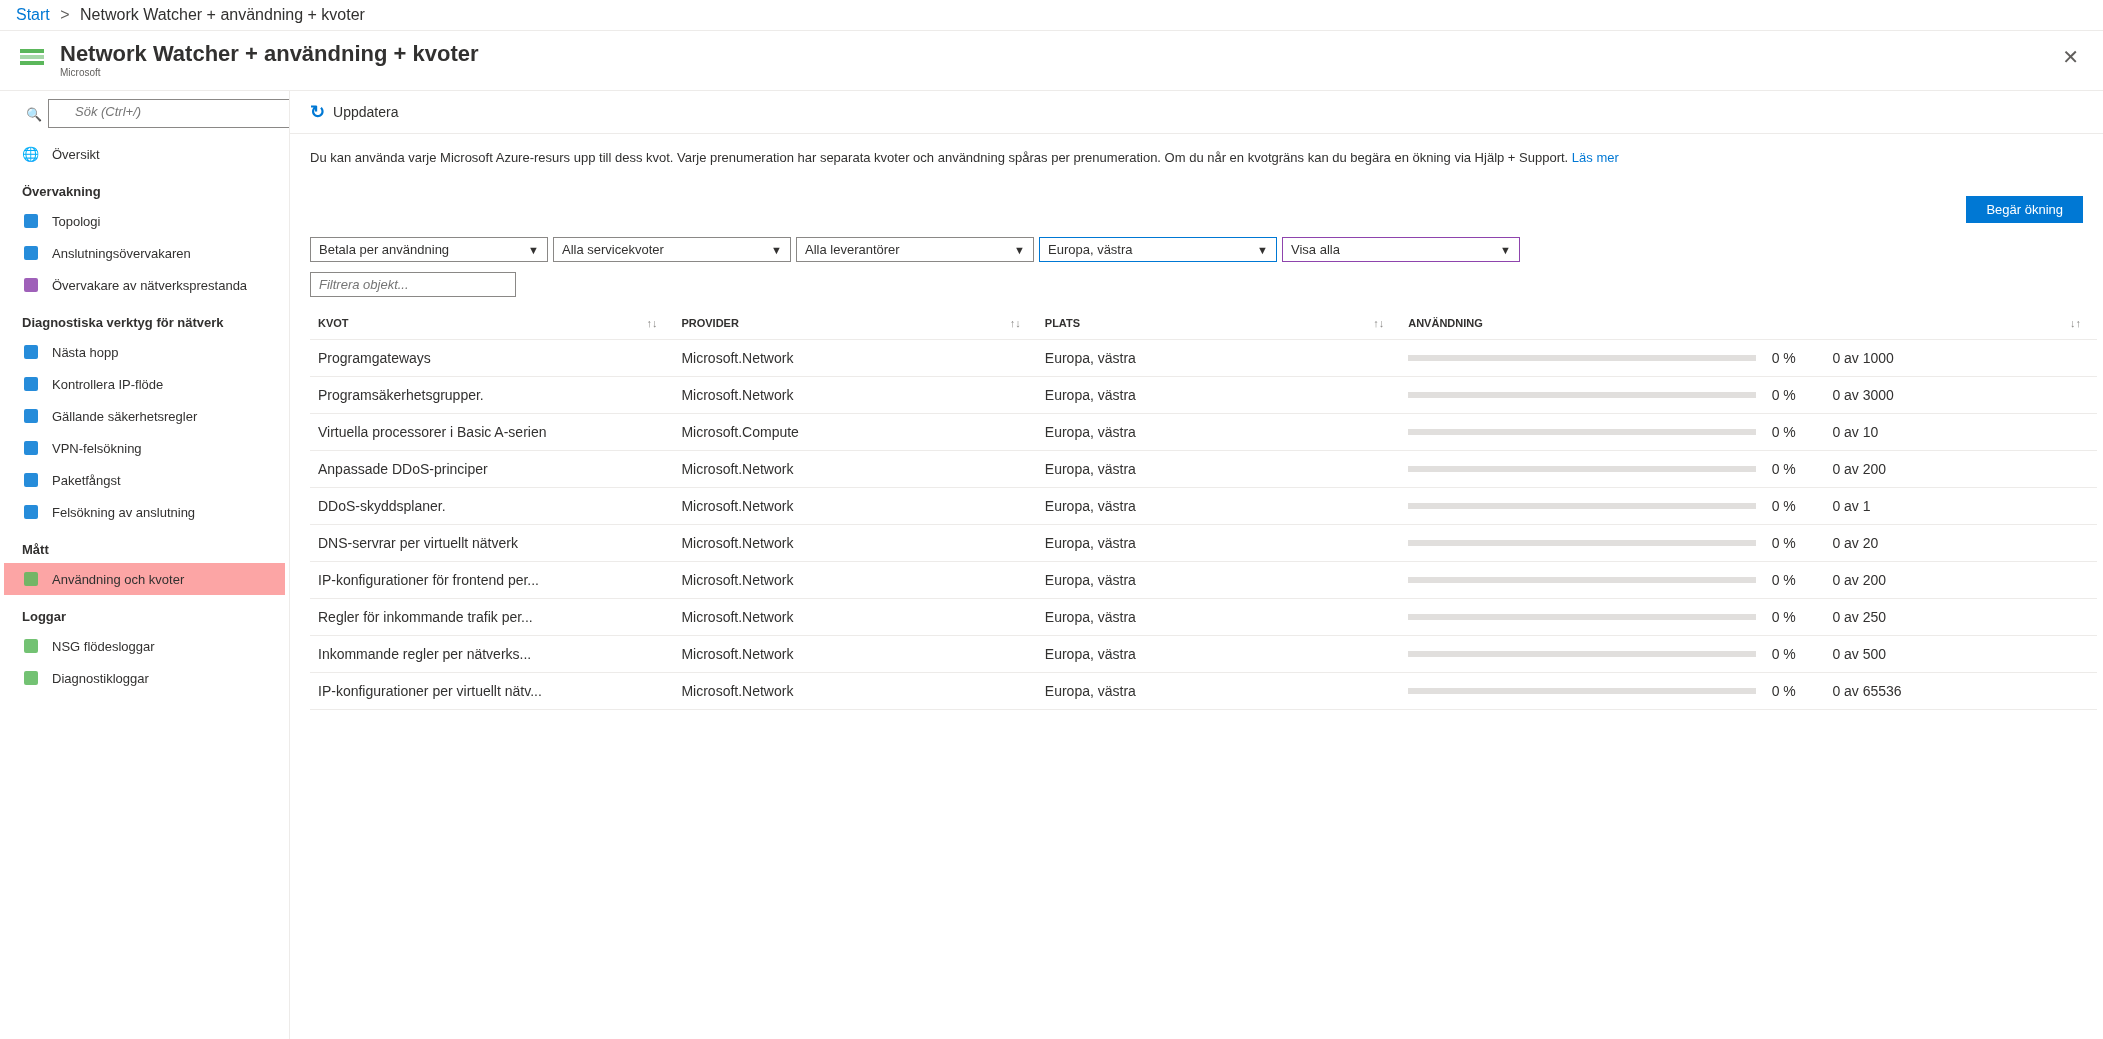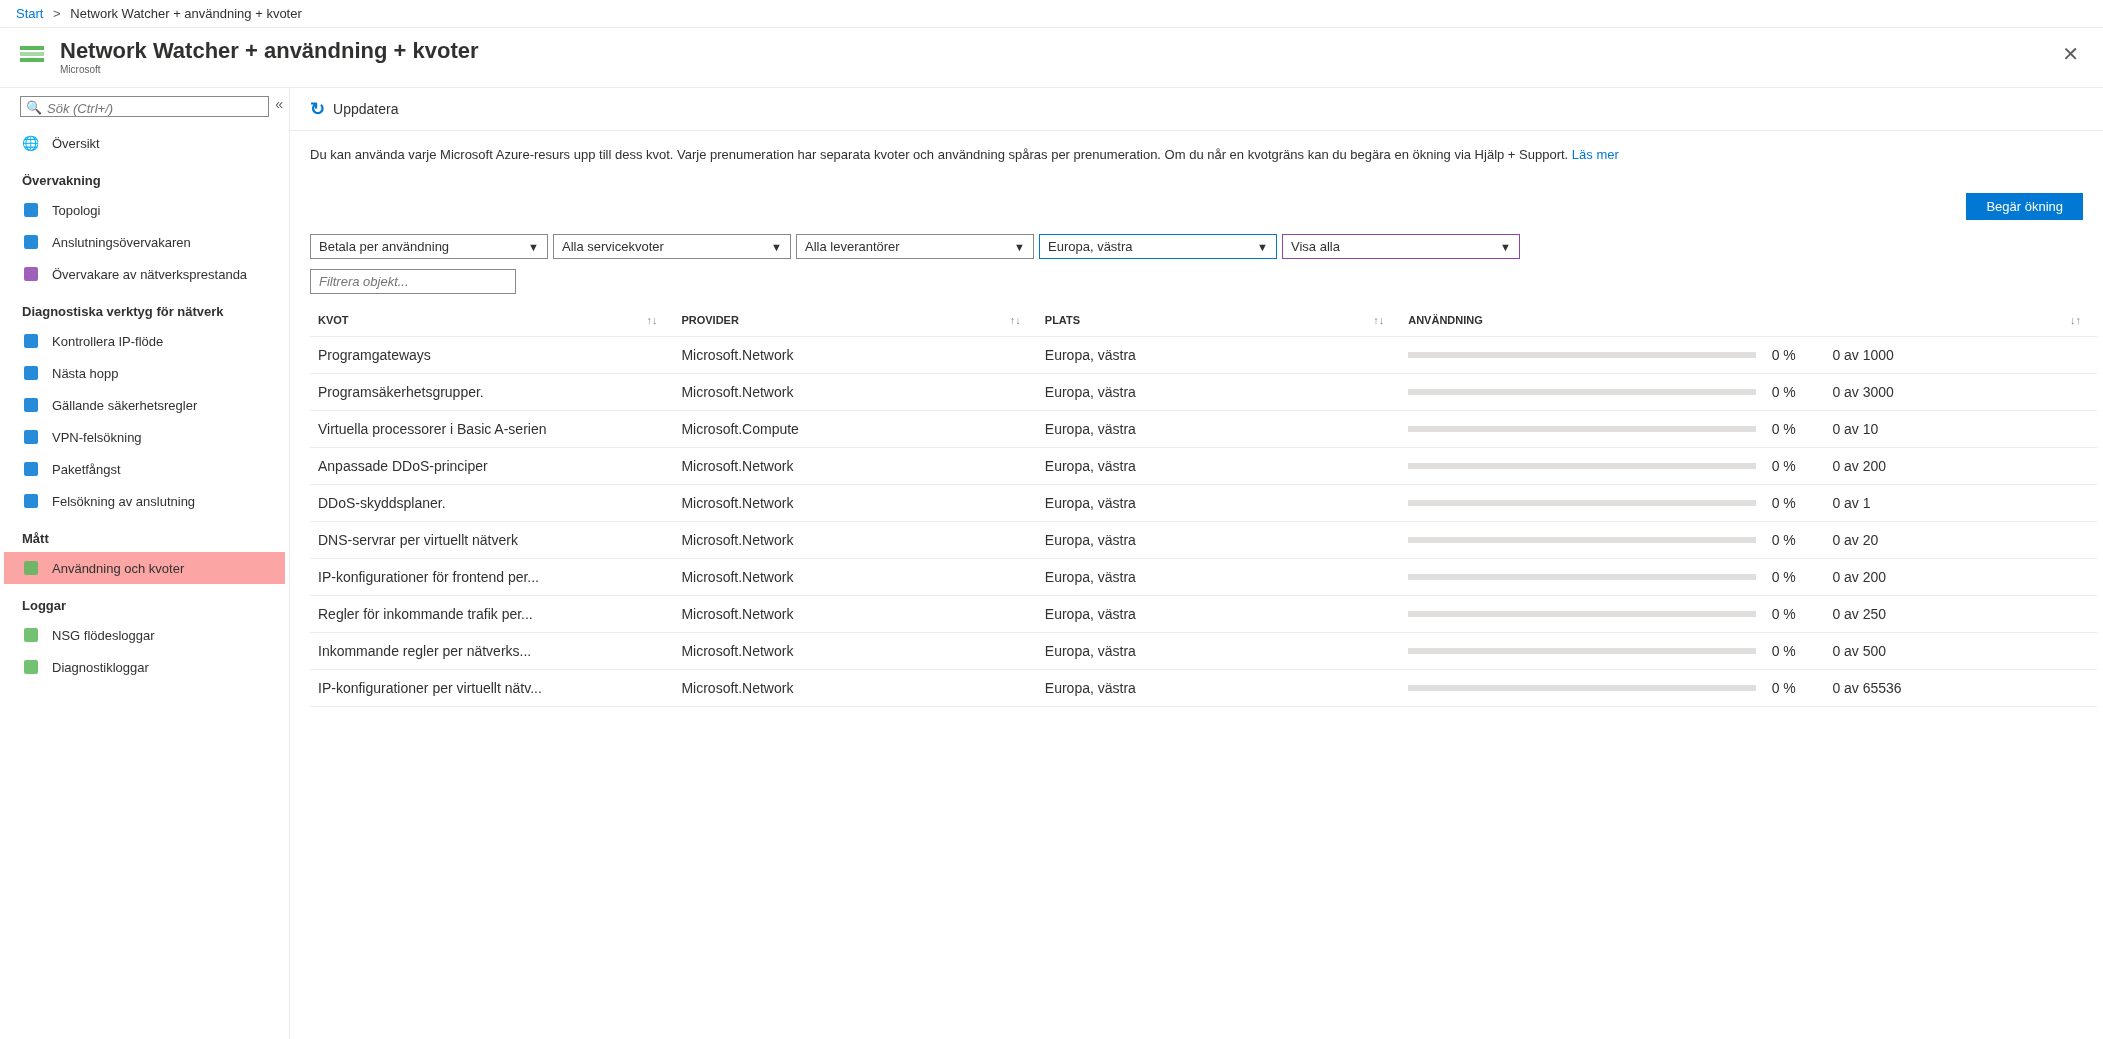--- a/index.html
+++ b/index.html
@@ -1,30 +1,30 @@
 <!DOCTYPE html>
 <html><head>
 <meta charset="utf-8">
 <style>
   * { box-sizing: border-box; margin: 0; padding: 0; font-family: "Segoe UI", Arial, sans-serif; }
   body { font-size: 13px; color: #323130; background: #fff; }
-  .breadcrumb { padding: 6px 16px; font-size: 13px; border-bottom: 1px solid #edebe9; }
+  .breadcrumb { padding: 6px 16px; font-size: 16px; border-bottom: 1px solid #edebe9; }
   .breadcrumb a { color: #0078d4; text-decoration: none; }
   .breadcrumb .sep { color: #605e5c; margin: 0 6px; }
   .breadcrumb .current { color: #323130; }
   .header { display: flex; align-items: flex-start; padding: 10px 16px 12px 16px; border-bottom: 1px solid #edebe9; }
   .header-icon { width: 32px; height: 32px; margin-right: 12px; display:flex; align-items:center; justify-content:center; }
   .header-title { font-size: 22px; font-weight: 600; }
   .header-sub { font-size: 10px; color: #605e5c; }
   .close-btn { margin-left: auto; font-size: 20px; cursor: pointer; color: #605e5c; padding: 4px 8px; }
   .body { display: flex; height: calc(100vh - 80px); }
   .sidebar { width: 290px; border-right: 1px solid #edebe9; position: relative; padding: 6px 4px 0 4px; overflow-y: auto; }
   .collapse-handle { position: absolute; top: 6px; right: 4px; font-size: 14px; color: #605e5c; cursor: pointer; padding:2px; }
   .search-wrap { position: relative; margin: 2px 16px 10px 16px; }
-  .search-input { width: 100%; padding: 4px 6px 0 26px; border: 1px solid #8a8886; font-size: 13px; font-style: italic; color: #605e5c; }
+  .search-input { width: 100%; padding: 4px 6px 8px 26px; border: 1px solid #8a8886; font-size: 13px; font-style: italic; color: #605e5c; margin-left: 28px; }
   .search-icon { position: absolute; left: 6px; top: 50%; transform: translateY(-50%); color: #605e5c; font-size: 13px; }
   .nav-item { display: flex; align-items: center; padding: 7px 8px 7px 18px; cursor: pointer; font-size: 13px; }
   .nav-item.selected { background: #fca5a5; }
   .nav-item .icon { width: 18px; height: 18px; margin-right: 12px; display:flex; align-items:center; justify-content:center; font-size:14px; }
   .nav-section { font-weight: 600; font-size: 13px; padding: 14px 8px 6px 18px; color: #323130; }
   .main { flex: 1; display: flex; flex-direction: column; overflow: hidden; }
   .toolbar { display: flex; align-items: center; padding: 10px 20px; border-bottom: 1px solid #edebe9; }
   .toolbar-btn { display: flex; align-items: center; cursor: pointer; font-size: 14px; color: #323130; }
   .toolbar-btn .icon { color: #0078d4; margin-right: 8px; font-size: 18px; font-weight:bold; }
   .info-row { display: flex; padding: 14px 20px 10px 20px; align-items: flex-start; gap: 20px; }
@@ -114,29 +114,29 @@
           </span>
           <span>Övervakare av nätverksprestanda</span>
         </div>
         <div class="nav-section">Diagnostiska verktyg för nätverk</div>
         <div class="nav-item">
           <span class="icon">
             <svg width="16" height="16" viewBox="0 0 16 16">
               <rect x="1" y="1" width="14" height="14" rx="2" fill="#0078d4" opacity="0.85"></rect>
             </svg>
           </span>
+          <span>Nästa hopp</span>
+        </div>
+        <div class="nav-item">
+          <span class="icon">
+            <svg width="16" height="16" viewBox="0 0 16 16">
+              <rect x="1" y="1" width="14" height="14" rx="2" fill="#0078d4" opacity="0.85"></rect>
+            </svg>
+          </span>
           <span>Kontrollera IP-flöde</span>
-        </div>
-        <div class="nav-item">
-          <span class="icon">
-            <svg width="16" height="16" viewBox="0 0 16 16">
-              <rect x="1" y="1" width="14" height="14" rx="2" fill="#0078d4" opacity="0.85"></rect>
-            </svg>
-          </span>
-          <span>Nästa hopp</span>
         </div>
         <div class="nav-item">
           <span class="icon">
             <svg width="16" height="16" viewBox="0 0 16 16">
               <rect x="1" y="1" width="14" height="14" rx="2" fill="#0078d4" opacity="0.85"></rect>
             </svg>
           </span>
           <span>Gällande säkerhetsregler</span>
         </div>
         <div class="nav-item">

